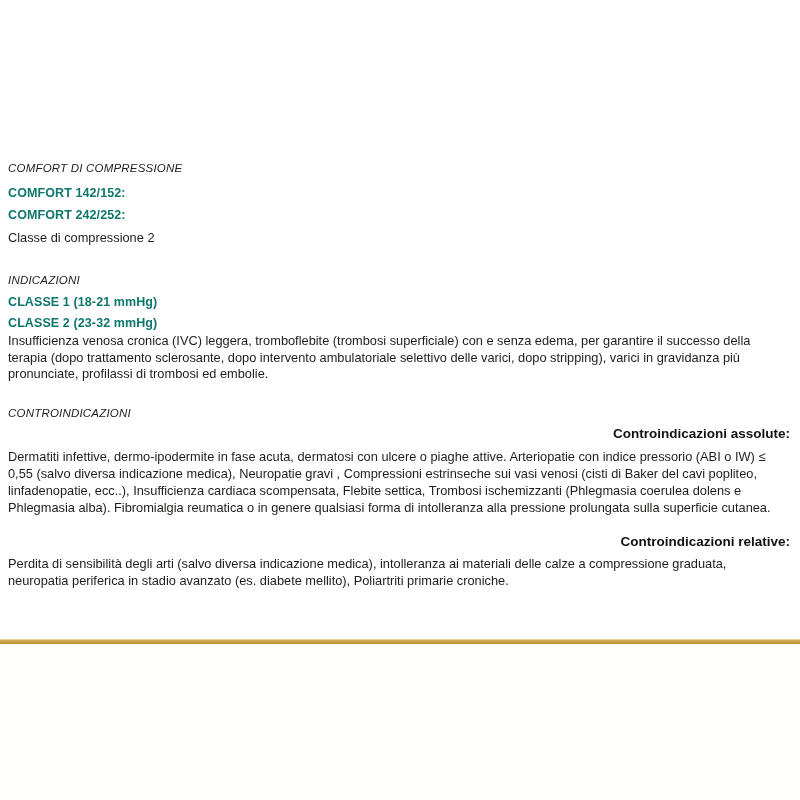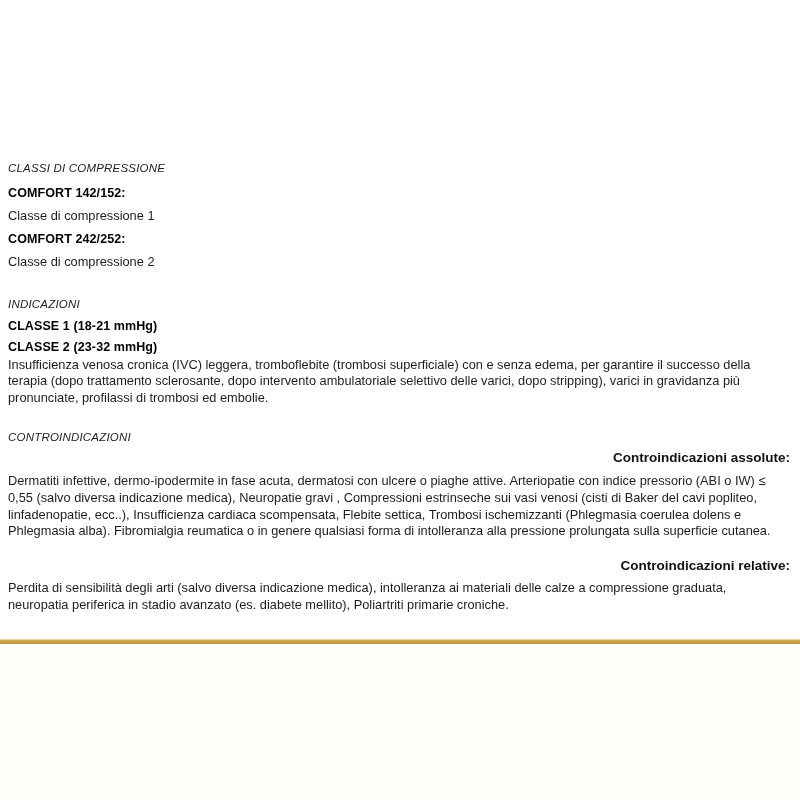--- a/index.html
+++ b/index.html
@@ -32,21 +32,21 @@
     font-size: 11.5px;
     line-height: 14px;
     letter-spacing: 0.2px;
     color: #1d1d1b;
   }
   .bold-label {
     font-weight: 700;
     font-size: 12.5px;
     line-height: 15px;
     letter-spacing: 0.1px;
-    color: #000000;
+    color: #0f766e;
   }
   .sub-label {
     font-weight: 700;
     font-size: 13.5px;
     line-height: 16px;
     color: #111111;
     text-align: right;
   }
   .body-text {
     font-weight: 400;
@@ -86,24 +86,23 @@
     height: 156px;
     background: #fffffb;
   }
 </style>
 </head>
 <body>
 
 <div class="page">
   <main class="content">
 
-    <h3 class="em-heading m-compression-heading">CLASSI DI COMPRESSIONE</h3>
+    <h3 class="em-heading m-compression-heading">COMFORT DI COMPRESSIONE</h3>
 
     <p class="bold-label m-comfort1-label">COMFORT 142/152:</p>
-    <p class="body-text m-comfort1-text">Classe di compressione 1</p>
 
     <p class="bold-label m-comfort2-label">COMFORT 242/252:</p>
     <p class="body-text m-comfort2-text">Classe di compressione 2</p>
 
     <h3 class="em-heading m-indications-heading">INDICAZIONI</h3>
 
     <p class="bold-label m-class1-label">CLASSE 1 (18-21 mmHg)</p>
 
     <p class="bold-label m-class2-label">CLASSE 2 (23-32 mmHg)</p>
     <p class="body-text m-class2-text">Insufficienza venosa cronica (IVC) leggera, tromboflebite (trombosi superficiale) con e senza edema, per garantire il successo della terapia (dopo trattamento sclerosante, dopo intervento ambulatoriale selettivo delle varici, dopo stripping), varici in gravidanza più pronunciate, profilassi di trombosi ed embolie.</p>

